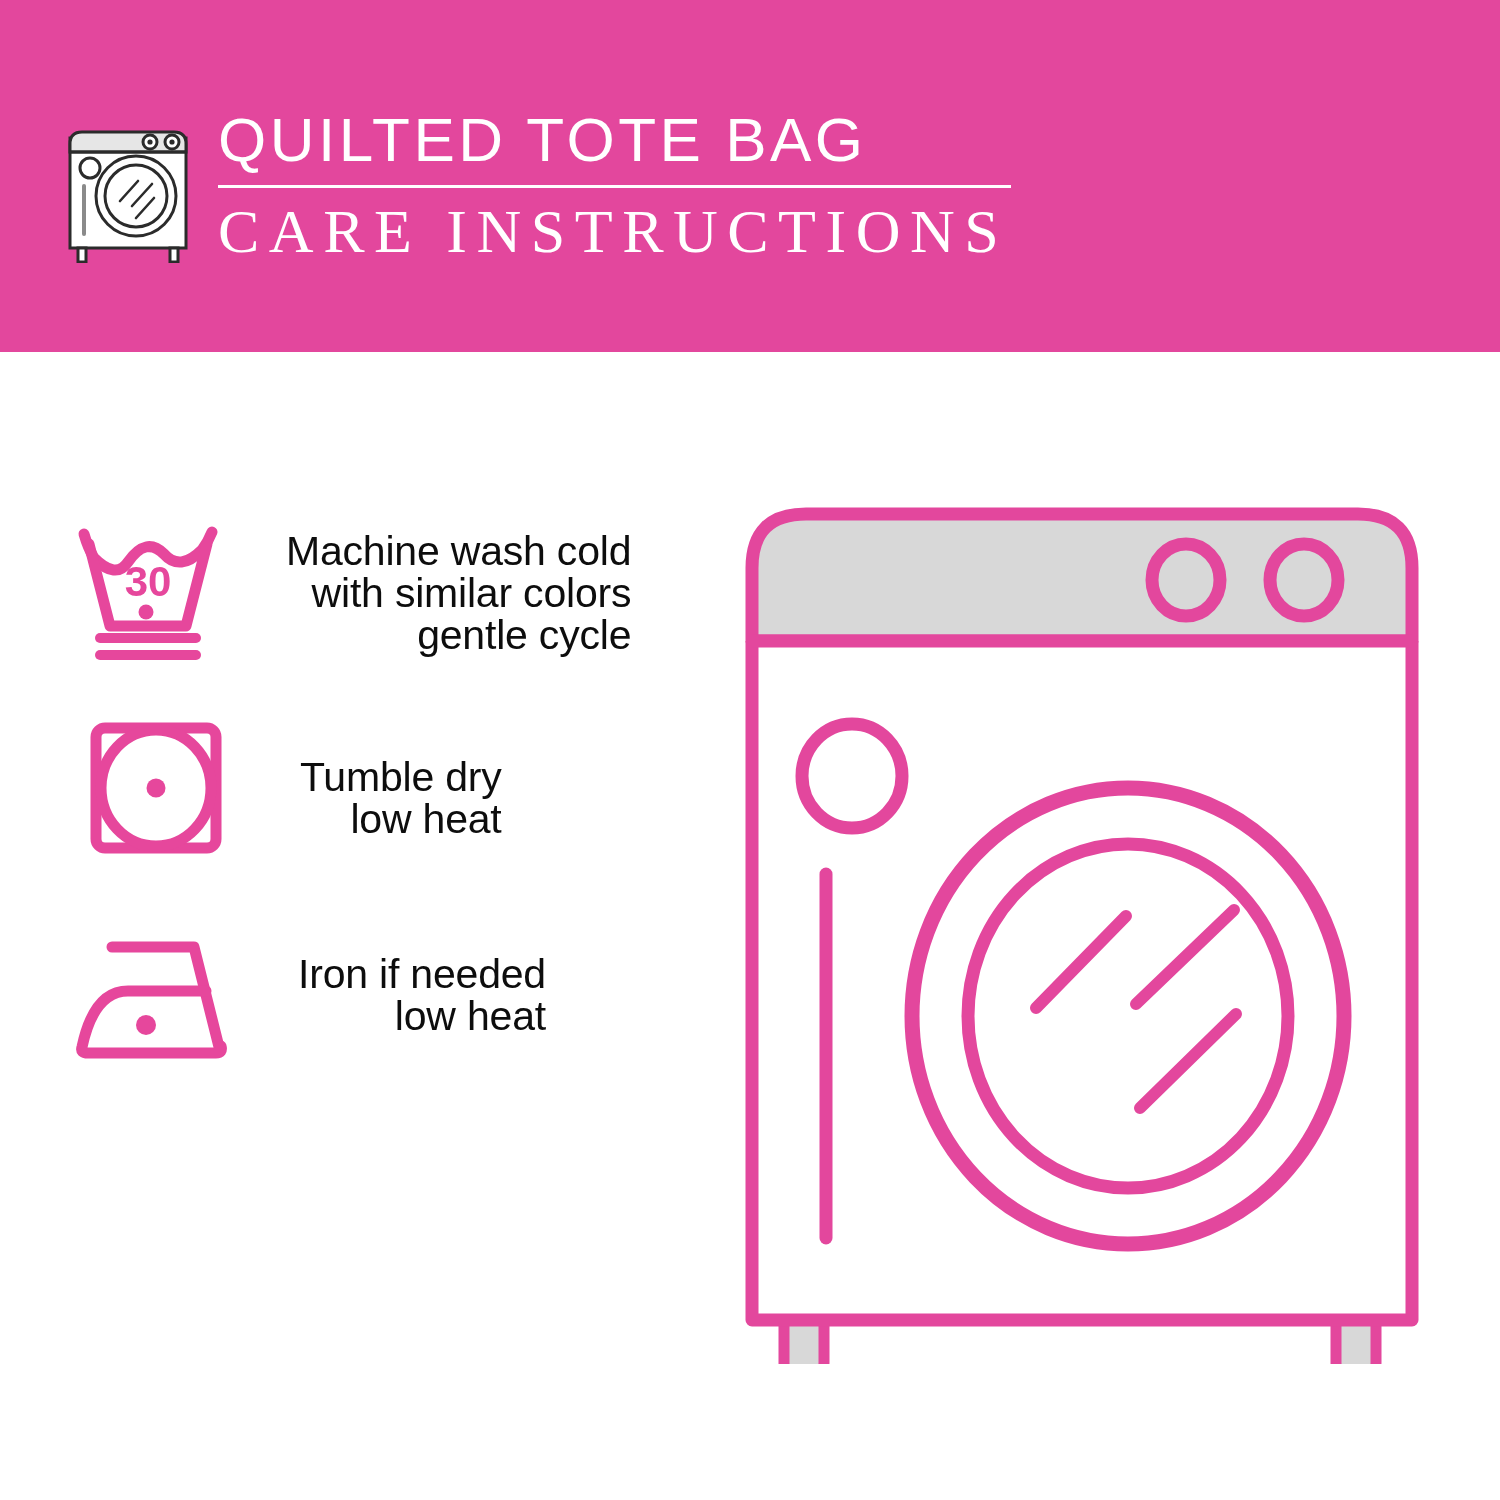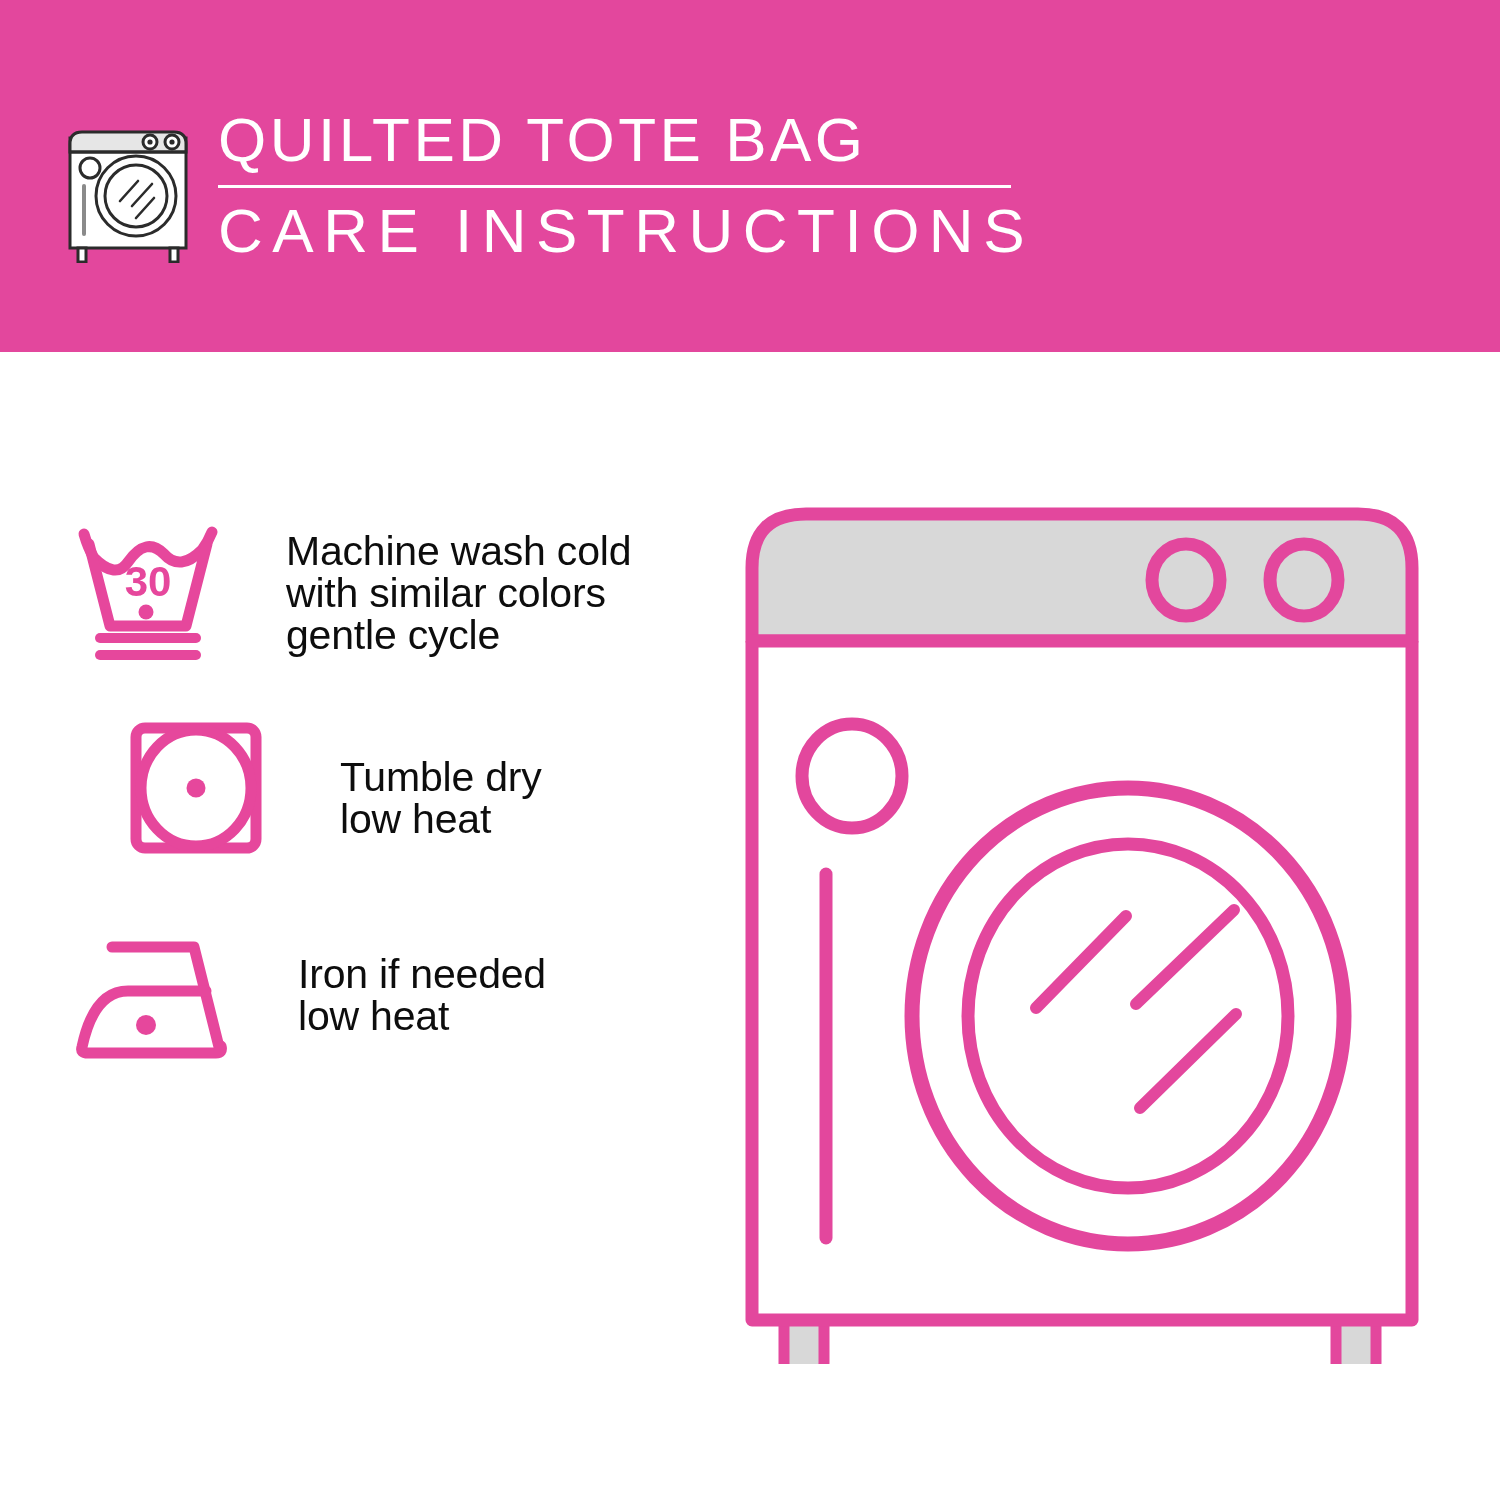--- a/index.html
+++ b/index.html
@@ -50,35 +50,36 @@
     white-space: nowrap;
   }
   .title-rule {
     width: 793px;
     height: 3px;
     background: #ffffff;
     margin-top: 9px;
     margin-bottom: 7px;
   }
   .title-line2 {
-    font-family: Liberation Sans, sans-serif;
+    font-family: Liberation Serif, serif;
     font-weight: 400;
     font-size: 62px;
     line-height: 72px;
     letter-spacing: 9.5px;
     color: #ffffff;
     white-space: nowrap;
   }
 
   
   .care-list {
     position: absolute;
     left: 0;
     top: 498px;
     width: 700px;
+    text-align: right;
   }
   .care-row {
     position: relative;
     display: flex;
     align-items: center;
   }
   .care-row .sym {
     position: absolute;
     display: block;
   }
@@ -89,21 +90,21 @@
     font-size: 41px;
     line-height: 42px;
     color: #0d0d0d;
     letter-spacing: -0.2px;
     white-space: pre-line;
   }
 
   
   #row-wash   { height: 210px; }
   #row-bleach { height: 245px; }
-  #row-dry    { height: 215px; margin-left: 40px; }
+  #row-dry    { height: 215px; }
   #row-iron   { height: 200px; }
 
   
   .machine-wrap {
     position: absolute;
     left: 736px;
     top: 496px;
     width: 720px;
     height: 920px;
   }

